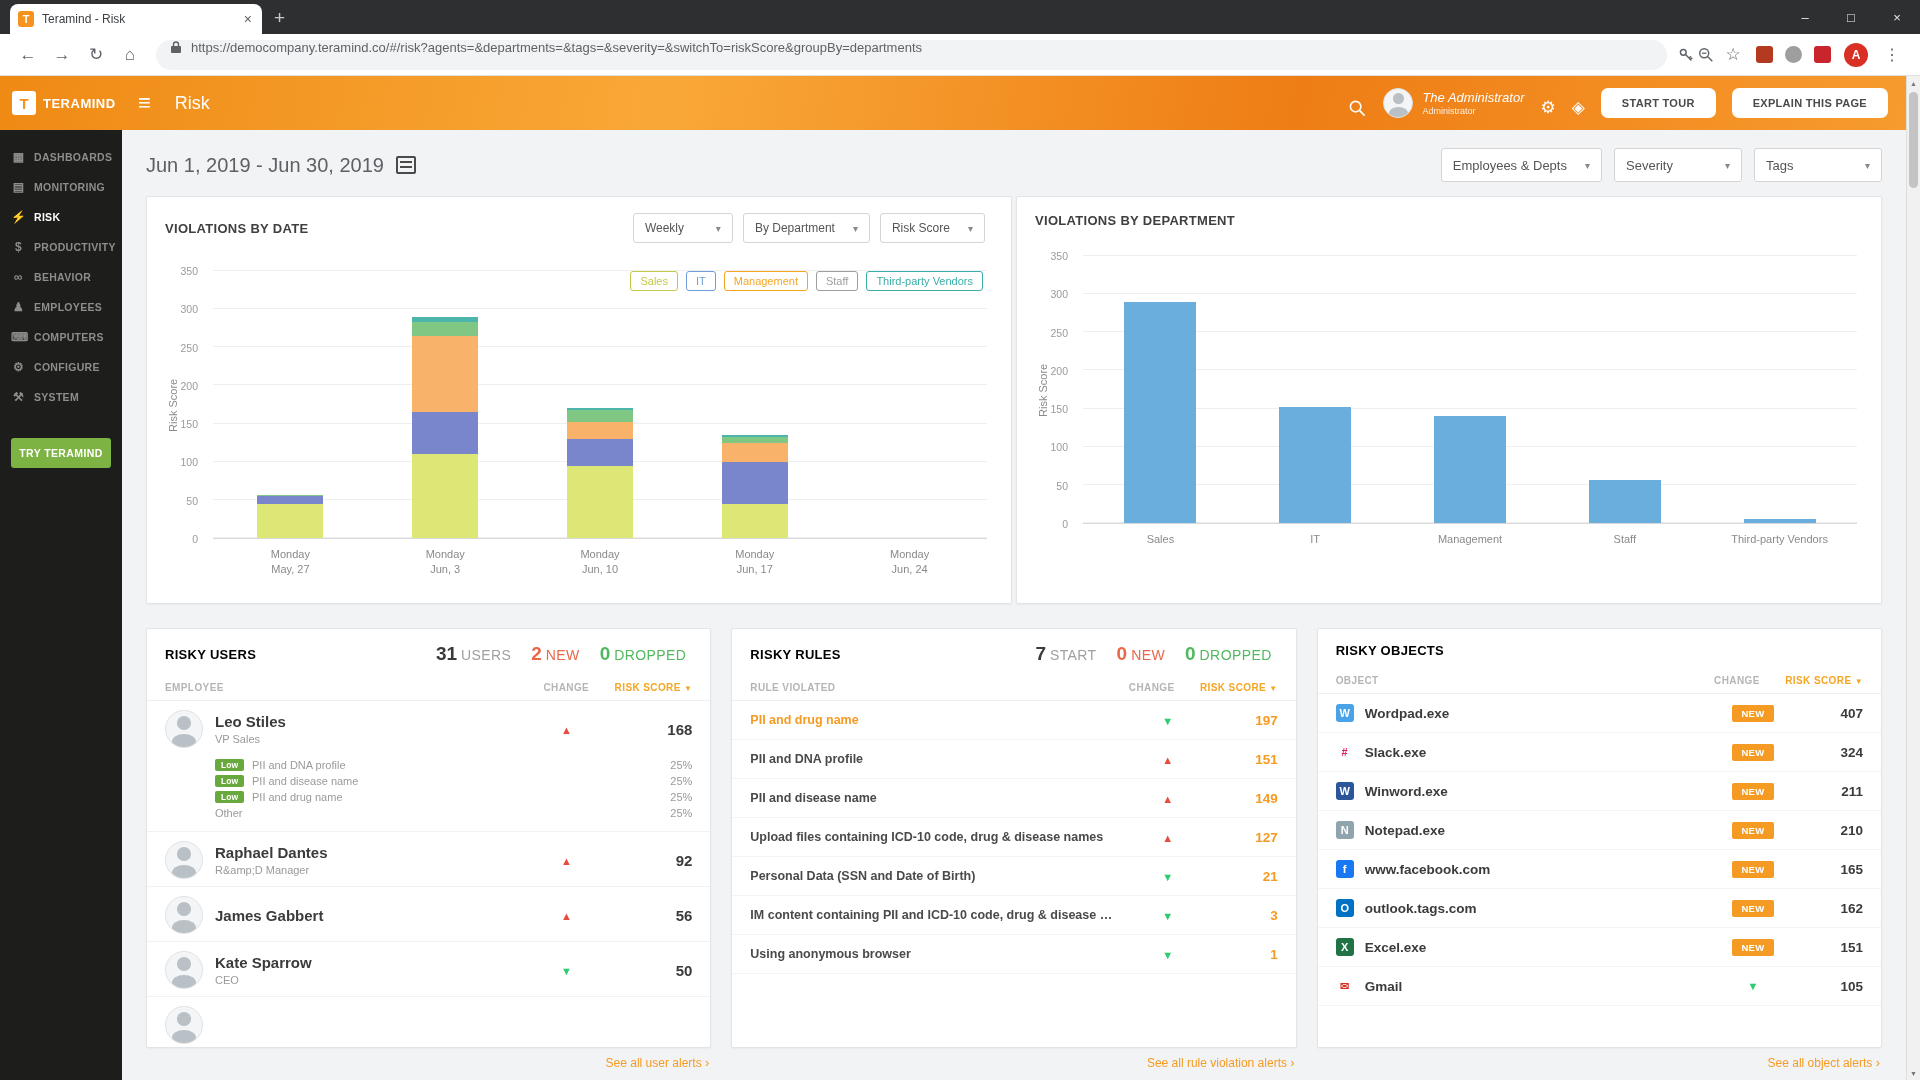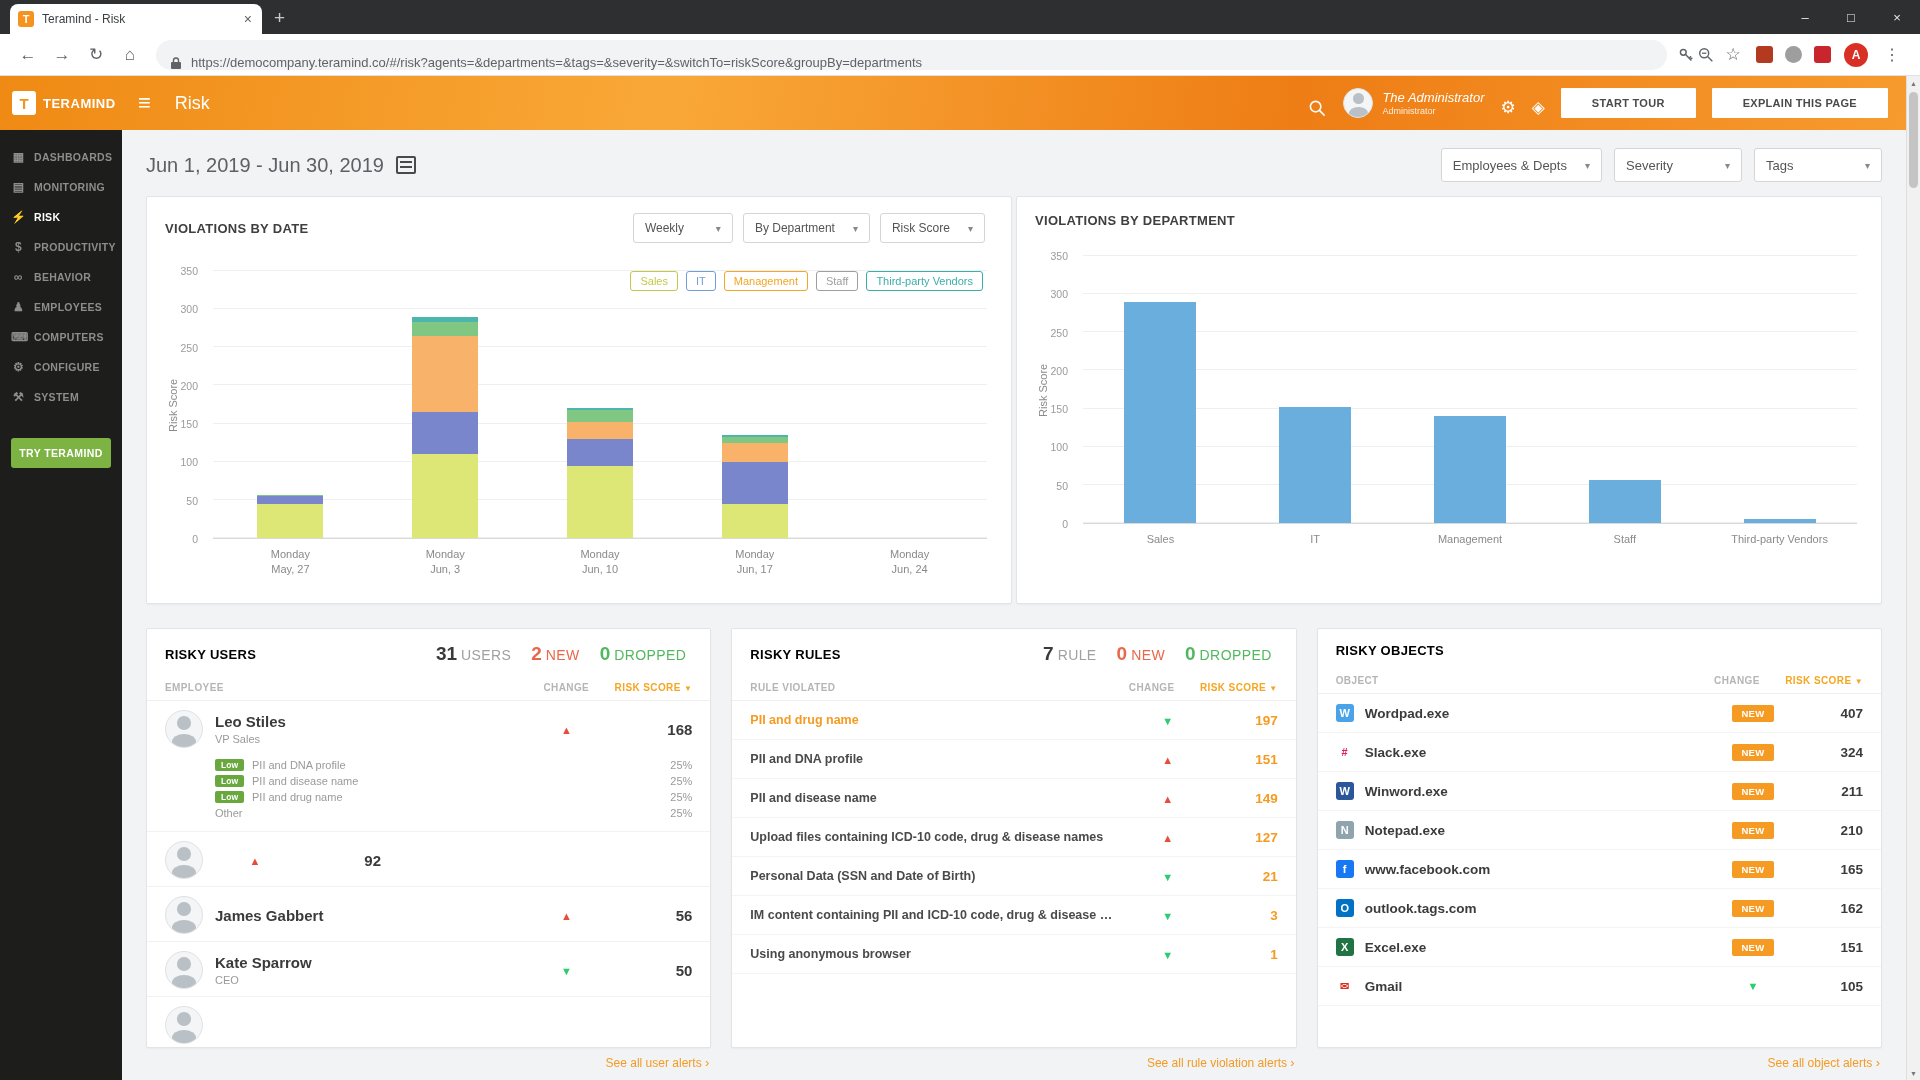--- a/index.html
+++ b/index.html
@@ -10,40 +10,40 @@
   .titlebar{height:34px;background:#2d2f31;display:flex;align-items:flex-end;position:relative}
   .tab{width:252px;height:30px;background:#fff;border-radius:8px 8px 0 0;margin-left:10px;display:flex;align-items:center;padding:0 8px;gap:8px;cursor:pointer}
   .favicon{width:16px;height:16px;background:#f6921e;color:#fff;font-size:11px;font-weight:bold;display:flex;align-items:center;justify-content:center;border-radius:3px;flex:none}
   .tab-title{font-size:12px;color:#3c4043;flex:1;white-space:nowrap;overflow:hidden}
   .tab-close{color:#5f6368;font-size:14px;padding:0 2px}
   .newtab{color:#c8c8c8;font-size:19px;margin:0 0 5px 12px;cursor:pointer}
   .wincontrols{position:absolute;right:0;top:0;height:34px;display:flex}
   .wincontrols span{width:46px;display:flex;align-items:center;justify-content:center;color:#e8e8e8;font-size:13px;cursor:pointer}
   .toolbar{height:42px;background:#fff;display:flex;align-items:center;padding:0 12px;gap:2px;border-bottom:1px solid #dfe1e5}
   .navic{width:32px;height:32px;display:flex;align-items:center;justify-content:center;color:#5f6368;font-size:17px;border-radius:50%;cursor:pointer}
-  .urlbar{flex:1;height:30px;background:#f1f3f4;border-radius:15px;display:flex;align-items:flex-end;padding:0 14px;gap:9px;margin:0 8px;min-width:0}
+  .urlbar{flex:1;height:30px;background:#f1f3f4;border-radius:15px;display:flex;align-items:flex-start;padding:0 14px;gap:9px;margin:0 8px;min-width:0}
   .url{font-size:13px;color:#5f6368;white-space:nowrap;overflow:hidden}
   .ext-sq{width:17px;height:17px;border-radius:3px;margin:0 5px;flex:none}
   .ext-ci{width:17px;height:17px;border-radius:50%;margin:0 5px;flex:none}
   .tb-avatar{width:24px;height:24px;border-radius:50%;background:#d93025;color:#fff;display:flex;align-items:center;justify-content:center;font-size:12px;font-weight:bold;margin:0 6px}
   .kebab{color:#5f6368;font-size:16px;padding:0 8px;cursor:pointer}
 
   
   .app{margin-right:14px}
   .appheader{height:54px;background:linear-gradient(100deg,#ef8a14,#f9a838 35%,#ee7d15 68%,#f79b2e);display:flex;align-items:center;padding:0 18px 0 12px;gap:12px}
   .logo{display:flex;align-items:center;gap:7px;width:108px;flex:none}
   .logo-box{width:24px;height:24px;background:#fff;color:#f6921e;font-weight:bold;font-size:15px;display:flex;align-items:center;justify-content:center;border-radius:3px}
   .logo-text{color:#fff;font-weight:bold;font-size:13px;letter-spacing:.5px}
   .hamburger{color:#fff;font-size:22px;margin-left:6px;cursor:pointer}
   .page-title{color:#fff;font-size:18px;font-weight:normal;margin-left:12px}
   .hdr-right{margin-left:auto;display:flex;align-items:flex-end;gap:16px}
   .userblock{display:flex;align-items:center;gap:9px;color:#fff;cursor:pointer}
   .uname-h{font-style:italic;font-size:13px;line-height:1.2}
   .urole-h{font-size:9px;opacity:.85}
-  .hdr-btn{background:#fff;color:#4a4a4a;font-size:11px;font-weight:bold;padding:9px 31px;border-radius:1px;letter-spacing:.3px;cursor:pointer;white-space:nowrap}
+  .hdr-btn{background:#fff;color:#4a4a4a;font-size:11px;font-weight:bold;padding:9px 21px;border-radius:7px;letter-spacing:.3px;cursor:pointer;white-space:nowrap}
   .hdr-ico{color:#fff;font-size:17px;cursor:pointer}
   .avatar{position:relative;border-radius:50%;background:#f4f5f6;border:1px solid #dfe1e3;overflow:hidden;flex:none}
   .avatar::before{content:'';position:absolute;width:38%;height:38%;background:#b9c1c6;border-radius:50%;left:31%;top:15%}
   .avatar::after{content:'';position:absolute;width:66%;height:42%;background:#b9c1c6;border-radius:50% 50% 0 0;left:17%;bottom:-7%}
   .hdr-avatar{width:30px;height:30px}
 
   .body{display:flex;height:950px}
   .sidebar{width:122px;background:#1d1d1b;padding-top:12px;display:flex;flex-direction:column;flex:none}
   .sb-item{display:flex;align-items:center;gap:8px;padding:8px 11px;color:#8d8d8d;font-size:10.5px;font-weight:bold;letter-spacing:.3px;cursor:pointer;white-space:nowrap}
   .sb-item.active{color:#fff}
@@ -498,20 +498,24 @@
                     </div>
                     <div class="drow">
                       <span class="dtext">Other</span>
                       <span class="dpct">25%</span>
                     </div>
                   </div>
                 </div>
                 <div class="ublock">
                   <div class="urow">
                     <div class="avatar uavatar"></div>
+                    <div class="uinfo">
+                      <div class="uname">Raphael Dantes</div>
+                      <div class="usub">R&amp;amp;D Manager</div>
+                    </div>
                     <div class="uchange"><span class="arrow up">▲</span></div>
                     <div class="uscore">92</div>
                   </div>
                 </div>
                 <div class="ublock">
                   <div class="urow">
                     <div class="avatar uavatar"></div>
                     <div class="uinfo">
                       <div class="uname">James Gabbert</div>
                     </div>
@@ -545,21 +549,21 @@
           <div class="w-footer"><span>See all user alerts</span> <span class="chev">›</span></div>
         </div>
 
         <div class="widget-col">
           <section class="panel widget">
             <div class="w-head">
               <h2 class="w-title">RISKY RULES</h2>
               <div class="w-stats">
                   <span class="stat ">
                     <b>7</b>
-                    <i>RULE</i>
+                    <i>START</i>
                   </span>
                   <span class="stat red">
                     <b>0</b>
                     <i>NEW</i>
                   </span>
                   <span class="stat green">
                     <b>0</b>
                     <i>DROPPED</i>
                   </span>
                 </div>

